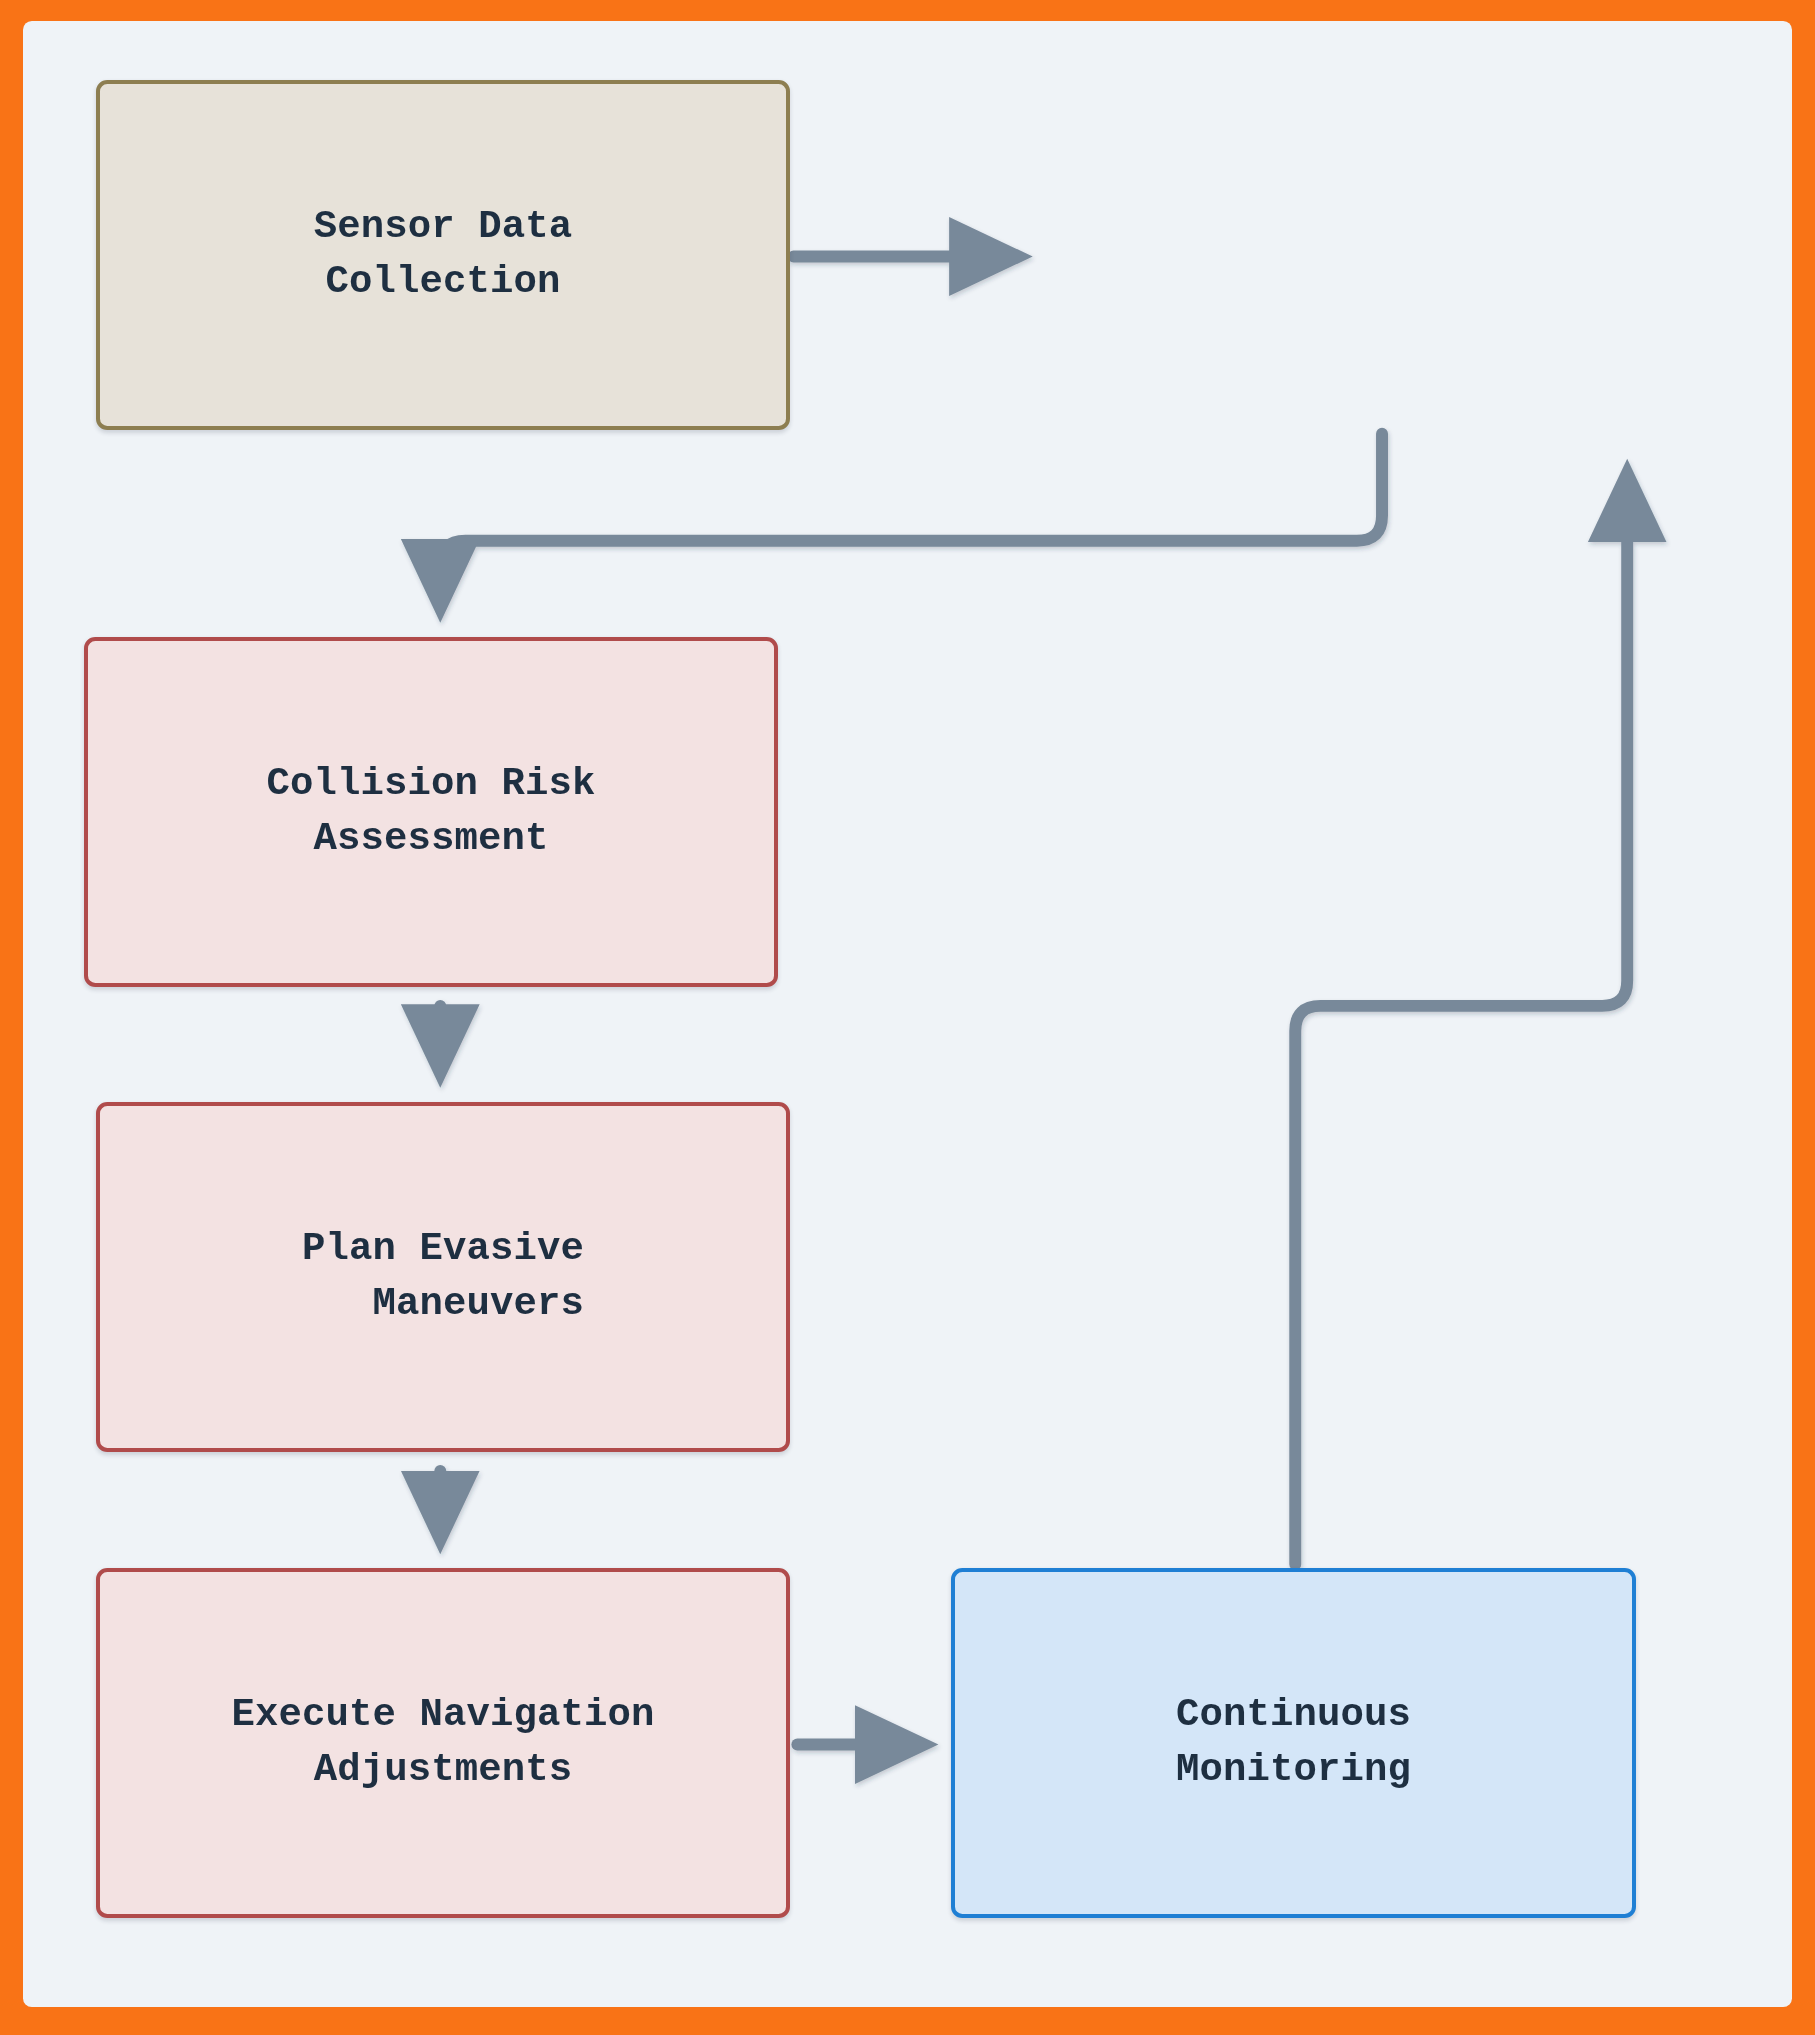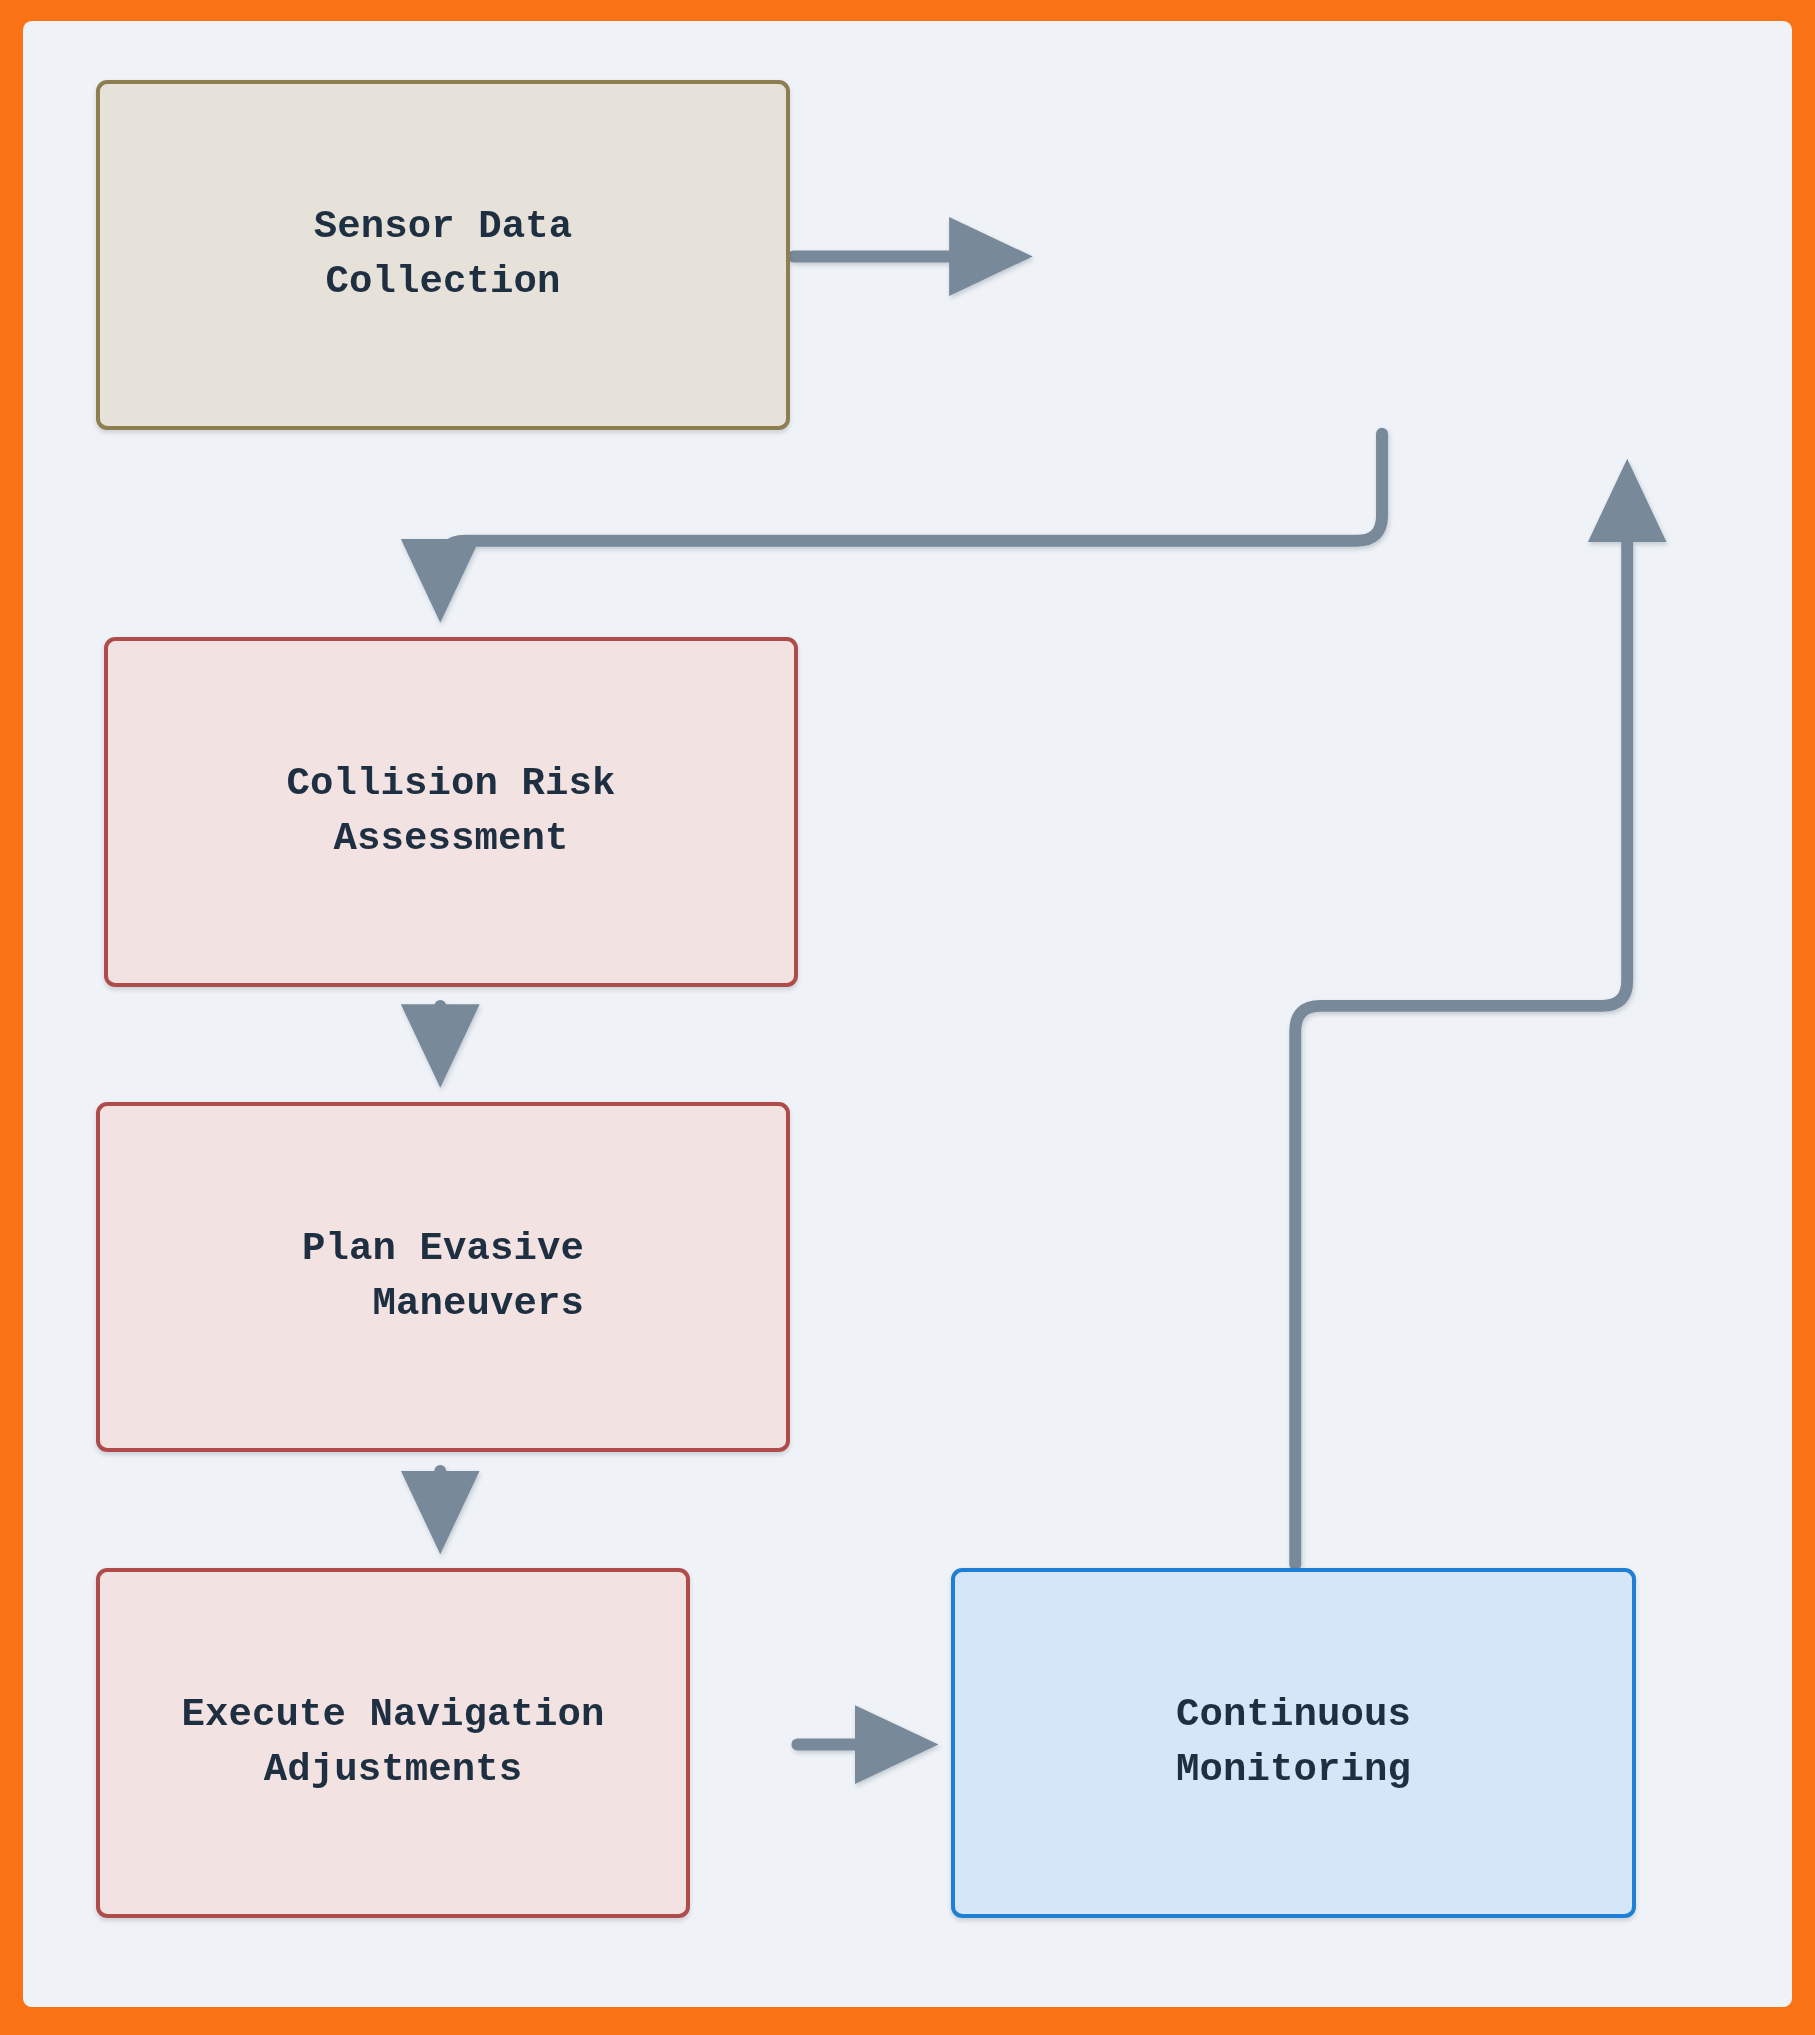--- a/index.html
+++ b/index.html
@@ -71,23 +71,23 @@
   
   .node.variant-blue {
     background: #d4e6f8;
     border: 4.4px solid #1f7fd4;
     color: #1e2f41;
   }
 
   
   #node-sensor-data        { left: 96px;  top: 80px;  width: 694px; height: 350px;  }
   #node-obstacle-detection { left: 1036px; top: 80px;  width: 685px; height: 350px;  }
-  #node-collision-risk     { left: 104px;  top: 637px; width: 694px; height: 350px;  }
+  #node-collision-risk     { left: 84px;  top: 637px; width: 694px; height: 350px;  }
   #node-plan-evasive       { left: 96px;  top: 1102px; width: 694px; height: 350px; text-align: right;  }
-  #node-execute-nav        { left: 96px;  top: 1568px; width: 594px; height: 350px;  }
+  #node-execute-nav        { left: 96px;  top: 1568px; width: 694px; height: 350px;  }
   #node-continuous-monitor { left: 951px; top: 1568px; width: 685px; height: 350px;  }
 
   #node-sensor-data .node-label,
   #node-collision-risk .node-label,
   #node-plan-evasive .node-label,
   #node-execute-nav .node-label,
   #node-continuous-monitor .node-label,
   #node-obstacle-detection .node-label { font-size: 39px; font-weight: 700; }
 </style>
 </head>

